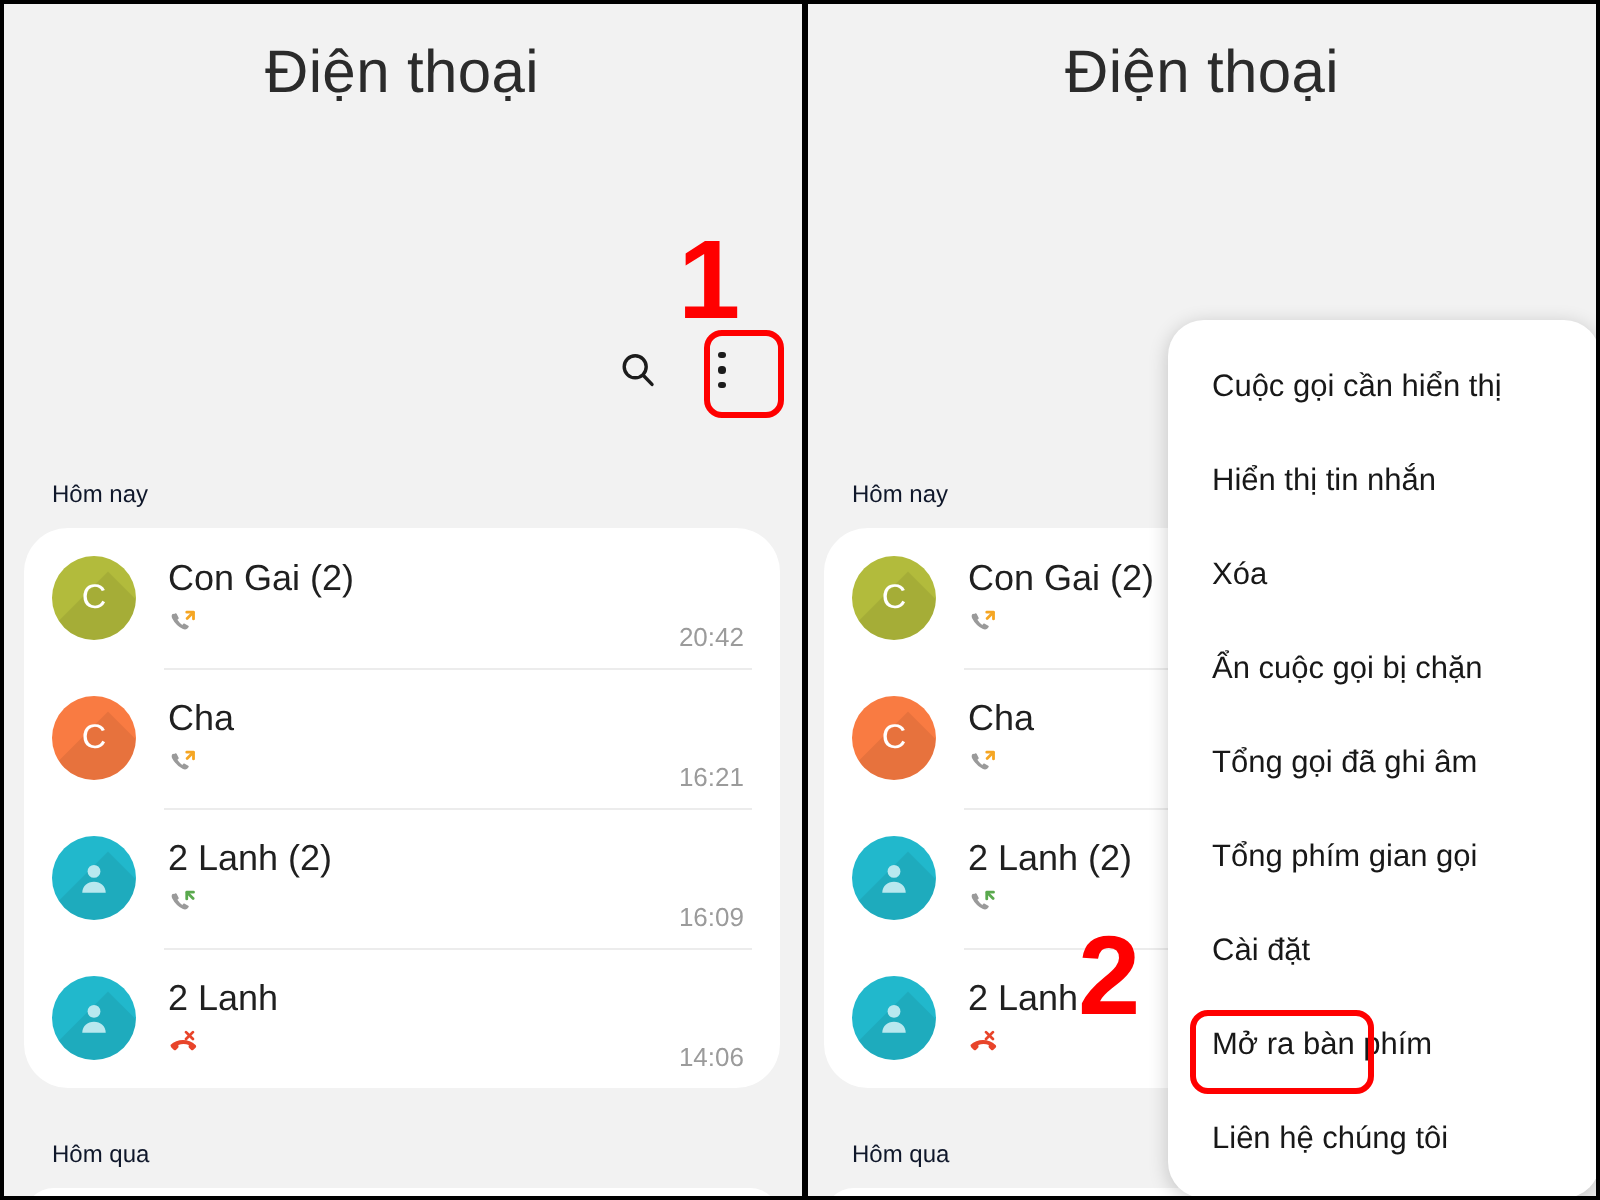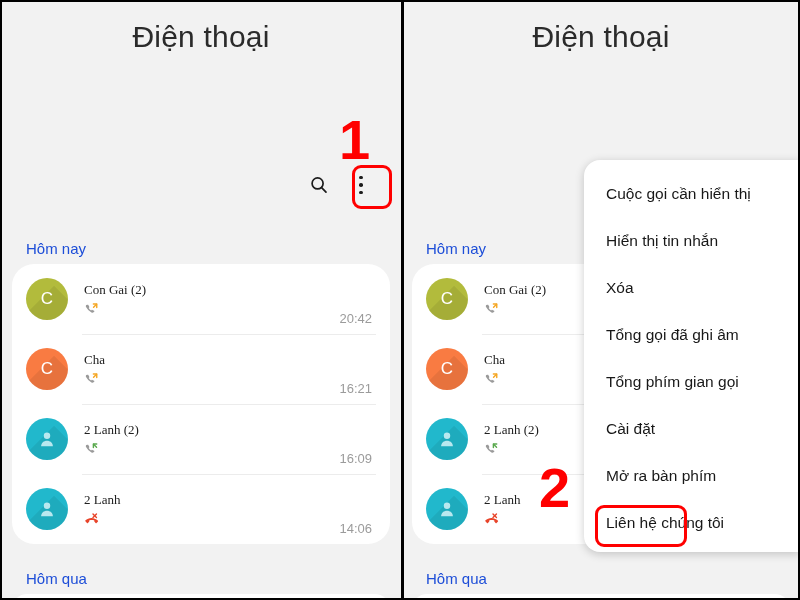--- a/index.html
+++ b/index.html
@@ -77,22 +77,22 @@
     font-family: "Liberation Sans", sans-serif;
     z-index: 26;
   }
   .step-1 { left: 337px; top: 110px; }
   .step-2 { left: 537px; top: 458px; }
 
   
   .section-label {
     position: absolute;
     left: 24px;
-    font-size: 15px;
-    color: #1d4ed8;
+    font-size: 12px;
+    color: #0f172a;
   }
 
   
   .list-card {
     position: absolute;
     left: 10px; width: 378px;
     background: #ffffff;
     border-radius: 22px;
     overflow: hidden;
   }
@@ -121,35 +121,36 @@
     width: 40px; height: 40px;
     background: rgba(0,0,0,.07);
     transform: rotate(45deg);
   }
   .avatar-letter {
     color: #fff; font-size: 17px; font-weight: 400;
     position: relative; z-index: 2;
   }
   .person-glyph { position: relative; z-index: 2; }
   .row-body { flex: 1; margin-left: 16px; }
-  .row-name { font-size: 13px; color: #202020; margin-bottom: 4px; font-family: Liberation Serif, serif; }
+  .row-name { font-size: 18px; color: #202020; margin-bottom: 4px; }
   .row-sub  { height: 15px; display: flex; align-items: center; }
   .row-time { font-size: 13px; color: #9b9b9b; align-self: flex-end; margin-bottom: 8px; margin-left: 44px; }
 
   
   .menu {
     position: absolute;
     left: 182px; top: 158px;
     width: 216px;
     background: #ffffff;
     border-top-left-radius: 16px;
     border-bottom-left-radius: 16px;
     box-shadow: 0 2px 10px rgba(0,0,0,.20);
     padding: 10px 0 6px 0;
     z-index: 20;
+    border-radius: 18px;
   }
   .menu-item {
     height: 47px;
     display: flex; align-items: center;
     padding-left: 22px;
     font-size: 15.5px;
     color: #181818;
     white-space: nowrap;
   }
 </style>
@@ -350,20 +351,21 @@
       </div>
     </div>
 
     <div class="section-label" style="top:568px">Hôm qua</div>
     <div class="list-card" style="top:592px;height:30px"></div>
 
     <div class="menu">
       <div class="menu-item">Cuộc gọi cần hiển thị</div>
       <div class="menu-item">Hiển thị tin nhắn</div>
       <div class="menu-item">Xóa</div>
+      <div class="menu-item">Ẩn cuộc gọi bị chặn</div>
       <div class="menu-item">Tổng gọi đã ghi âm</div>
       <div class="menu-item">Tổng phím gian gọi</div>
       <div class="menu-item">Cài đặt</div>
       <div class="menu-item">Mở ra bàn phím</div>
       <div class="menu-item">Liên hệ chúng tôi</div>
     </div>
   </div>
 
   <div class="hl-box hl-settings"></div>
   <div class="step-num step-2">2</div>

